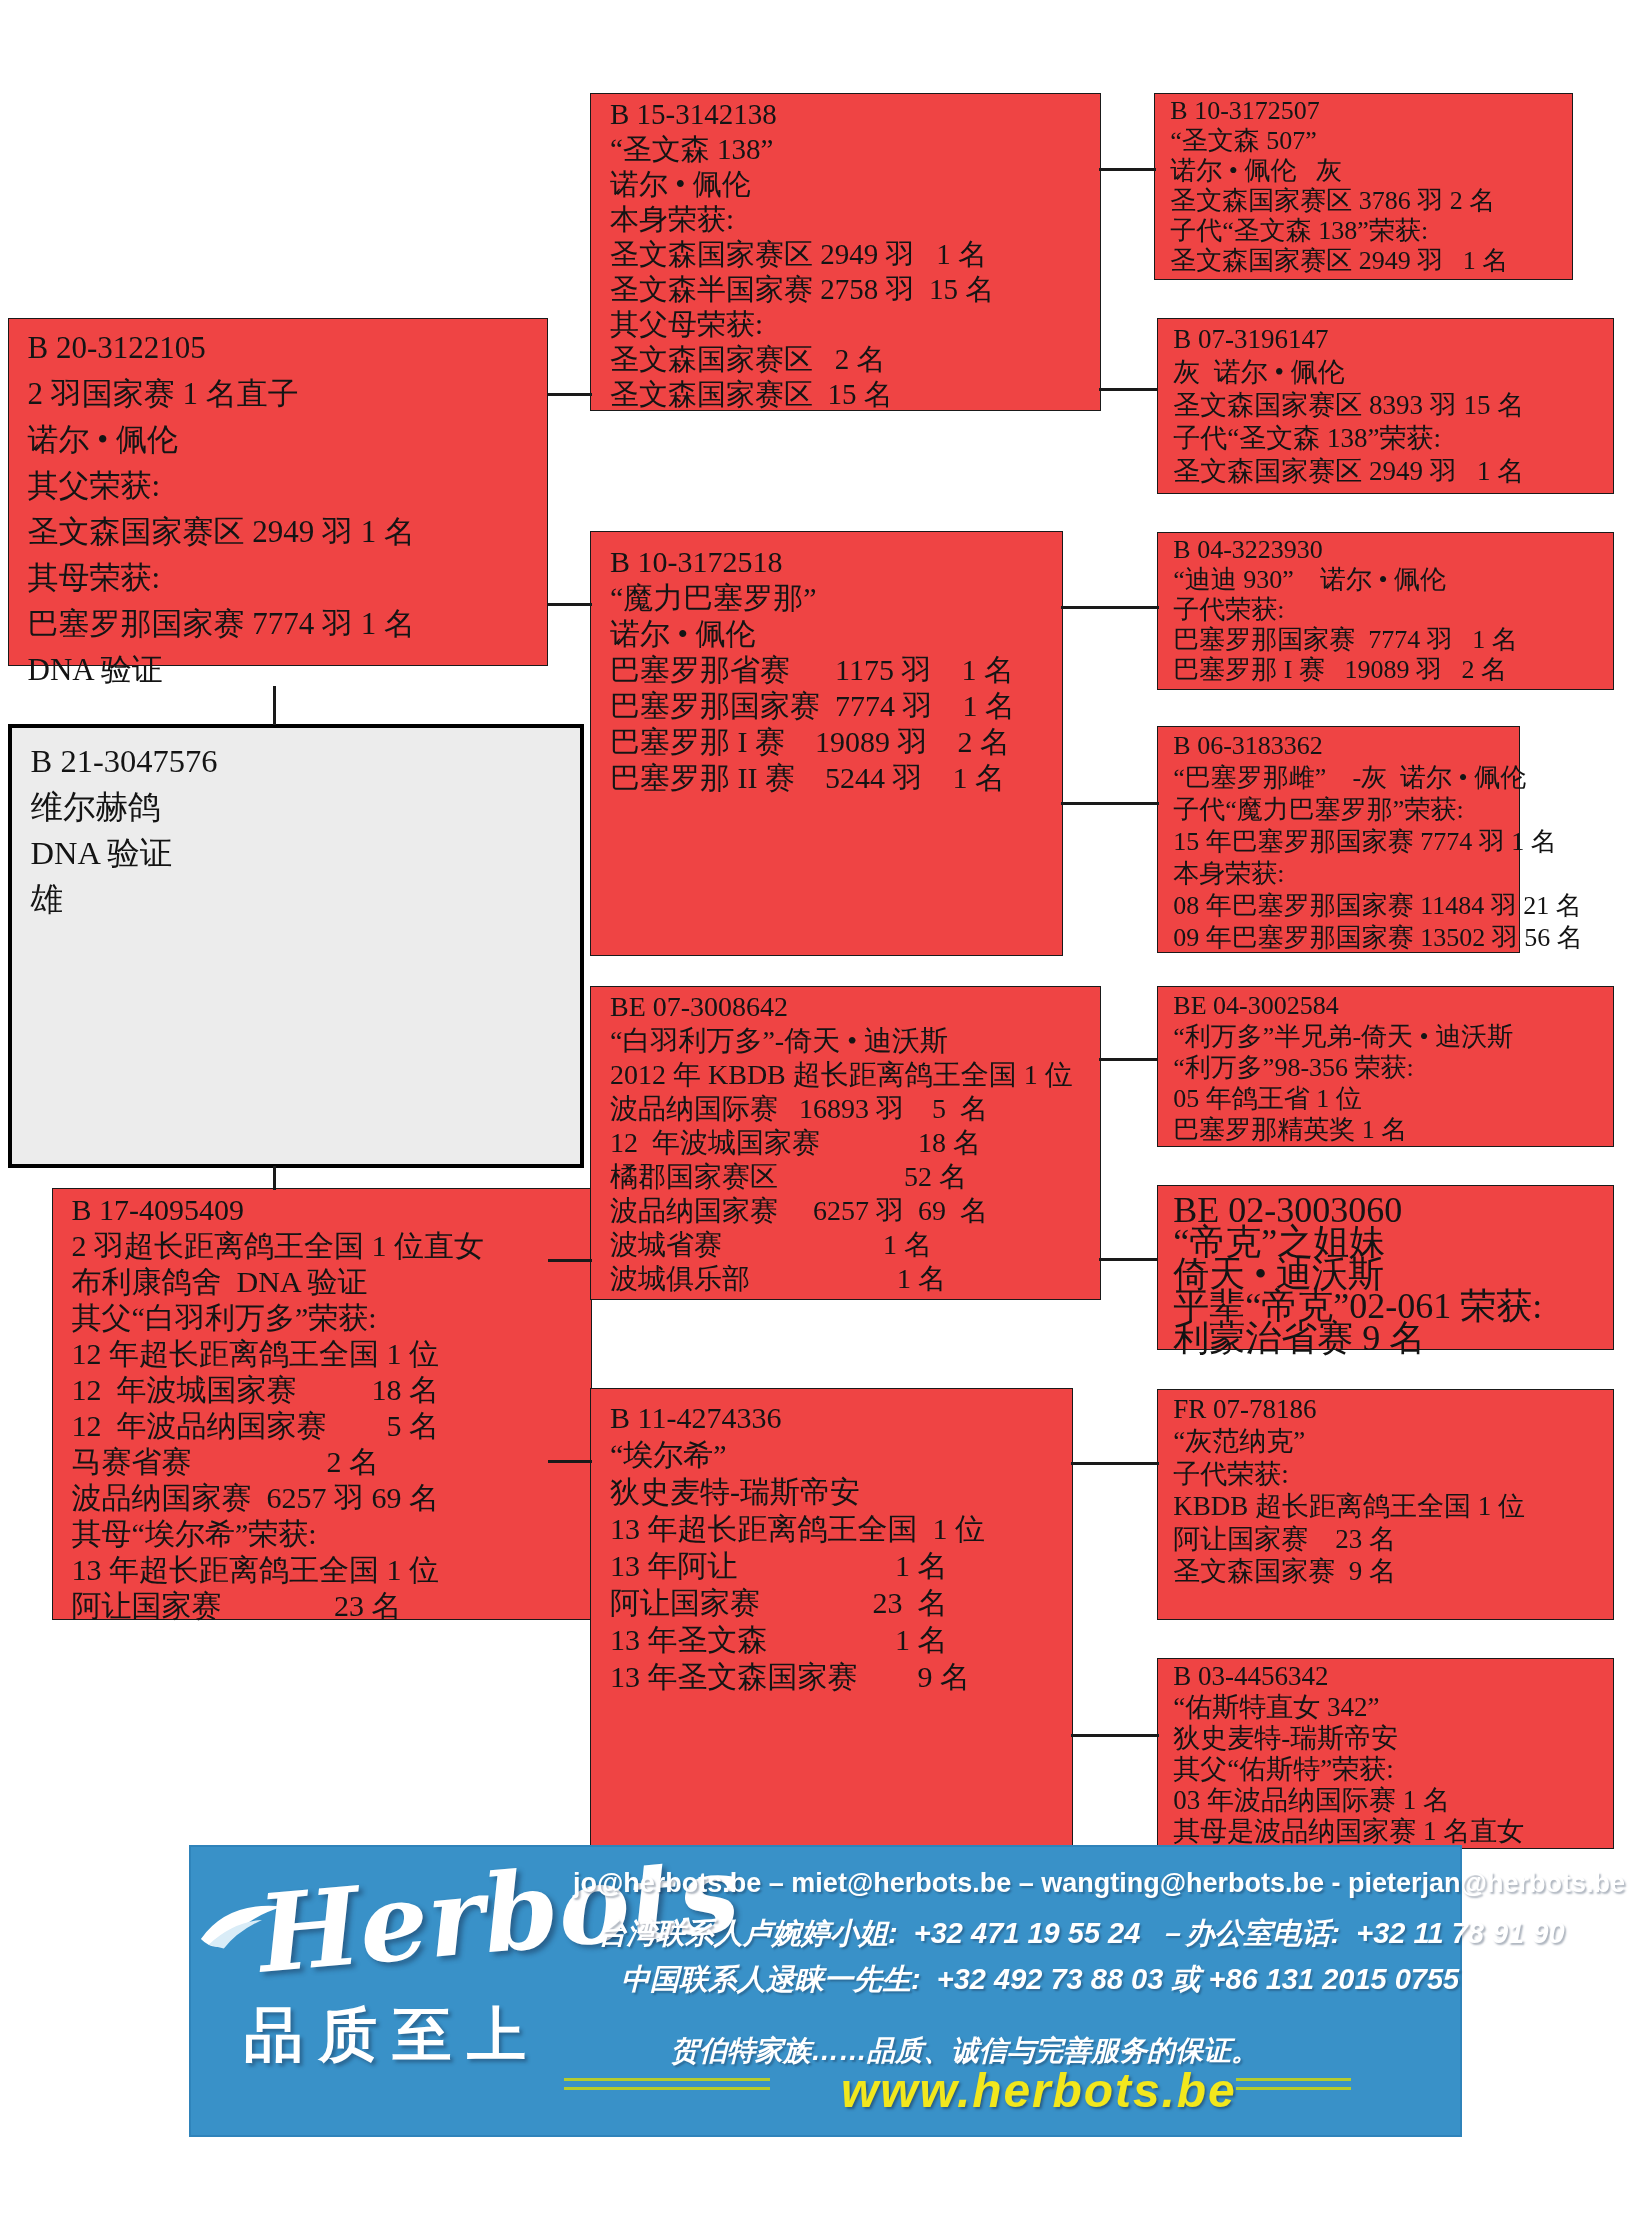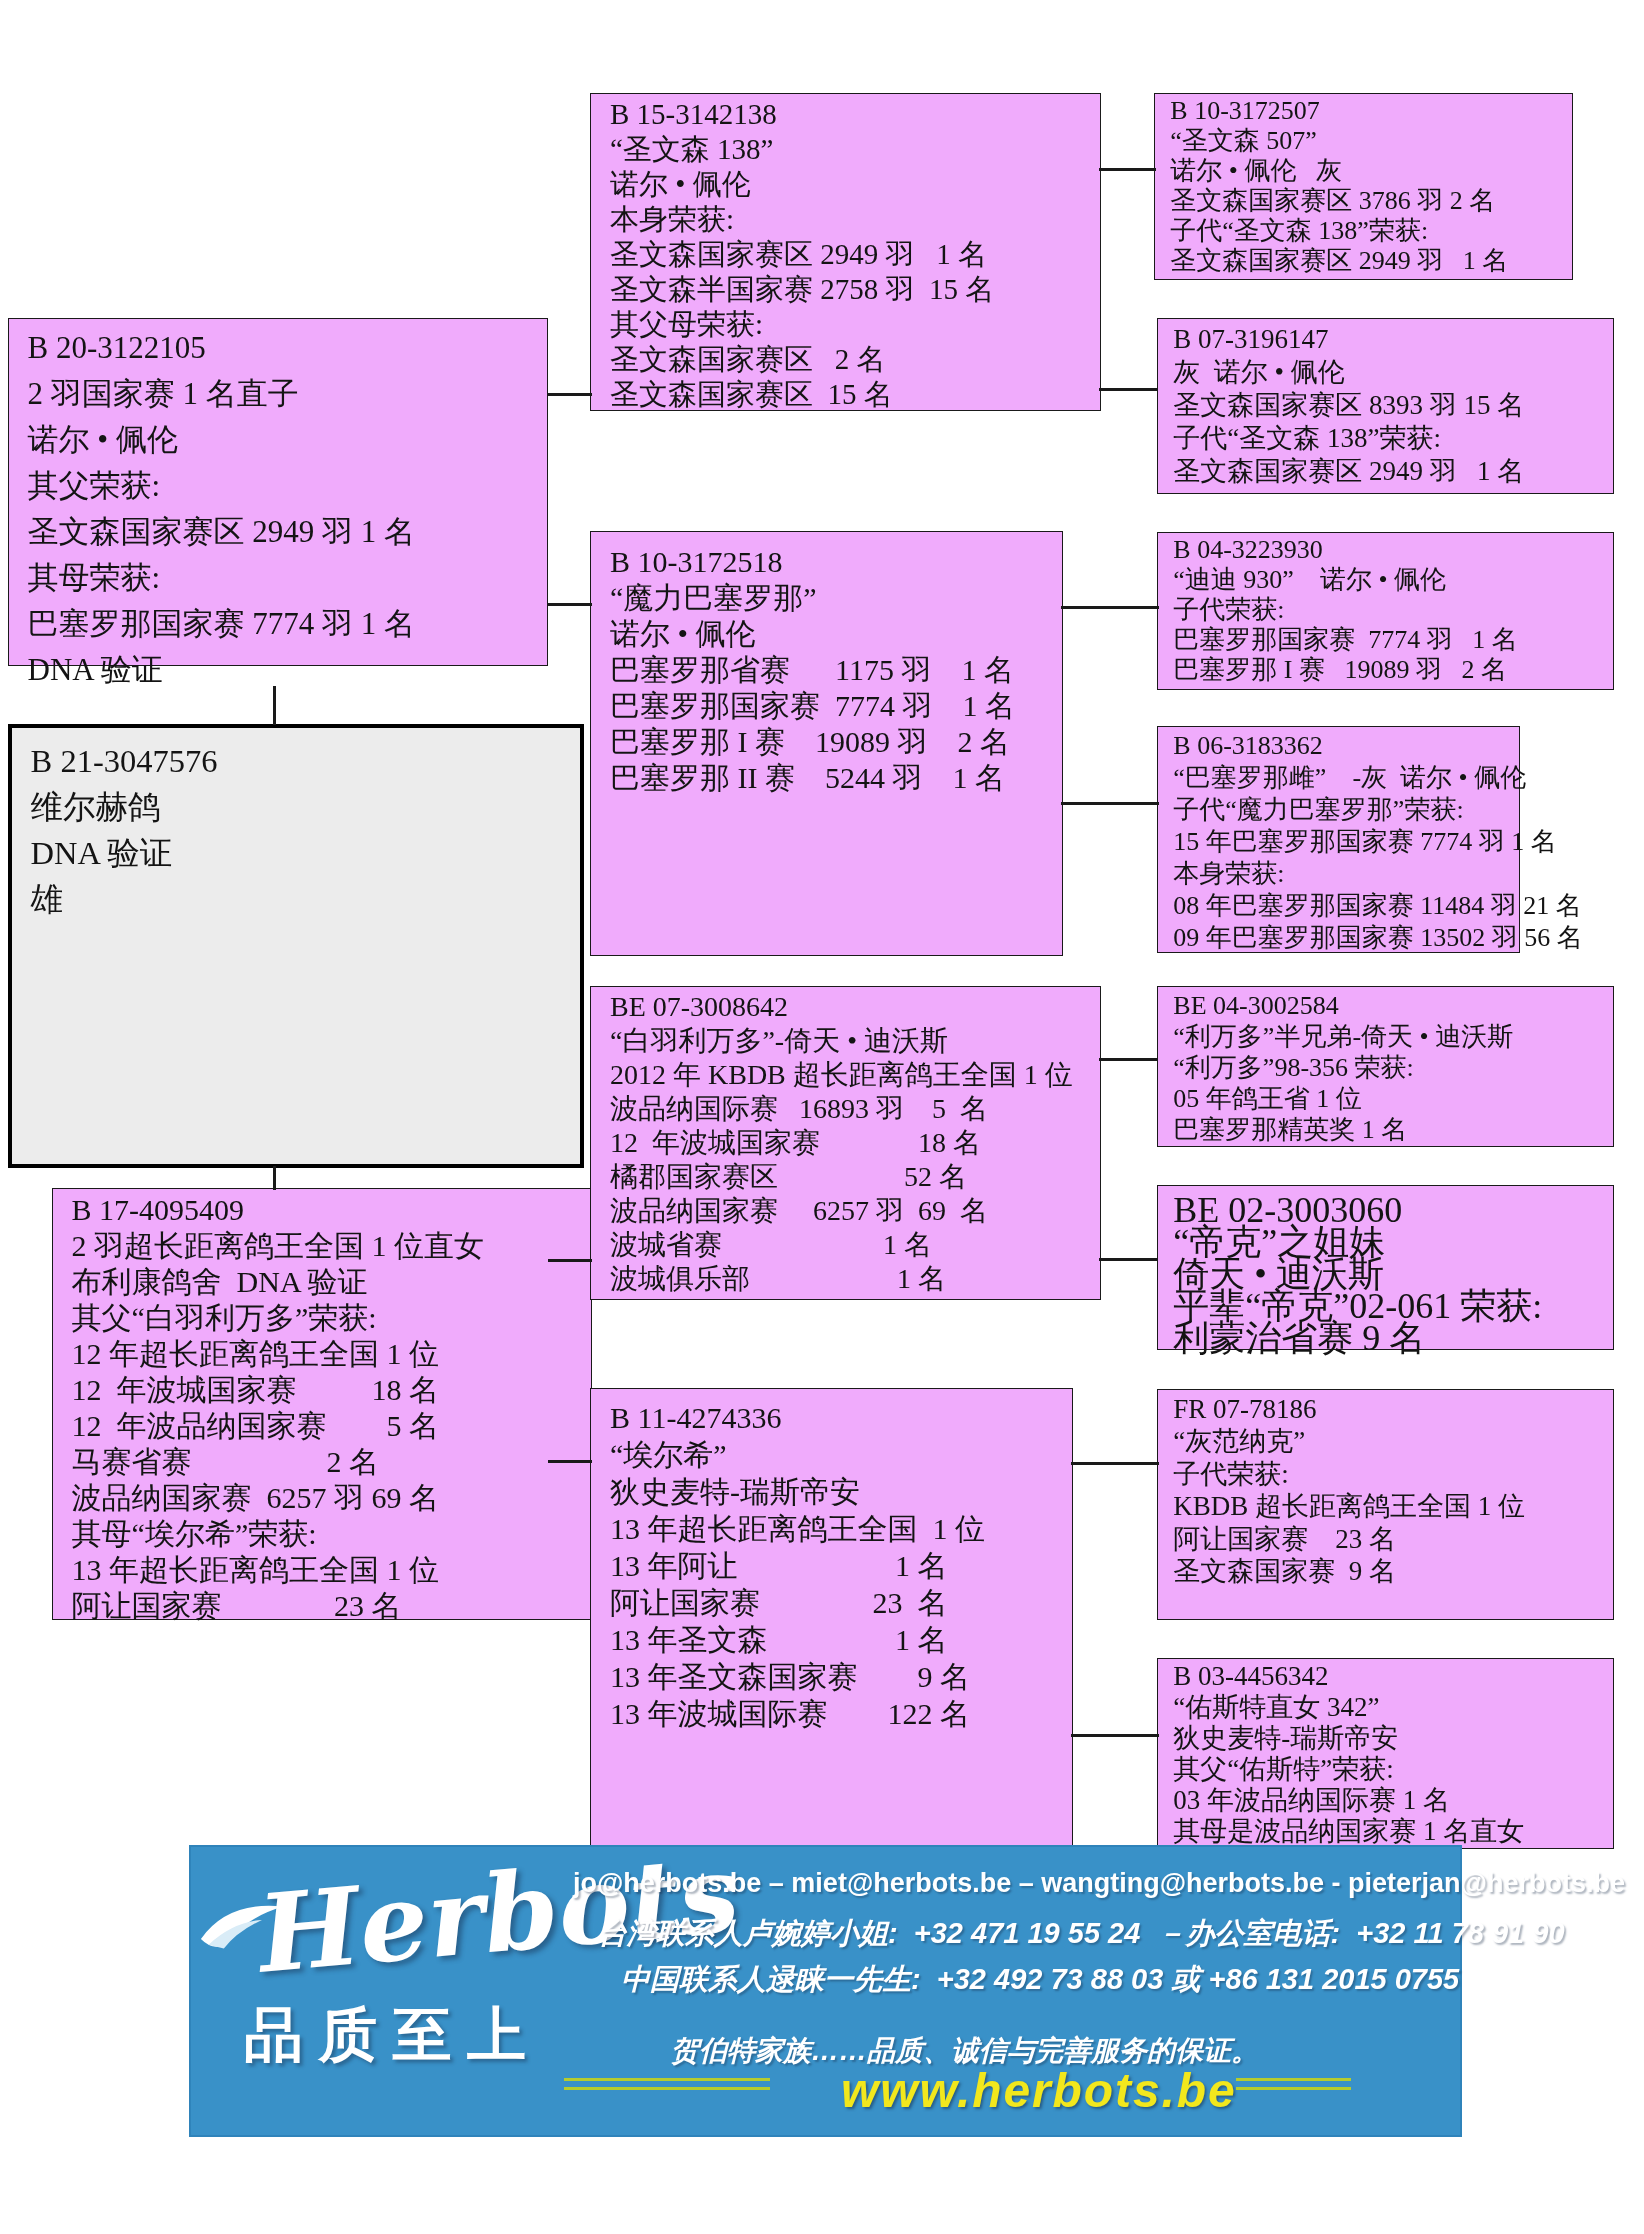--- a/index.html
+++ b/index.html
@@ -2,21 +2,21 @@
 <html><head>
 <meta charset="utf-8">
 <style>
   html,body { margin:0; padding:0; background:#ffffff; }
   .canvas {
     position:relative; width:1644px; height:2235px; background:#fff;
     font-family:"Liberation Serif","DejaVu Serif",serif; color:#141414;
     overflow:hidden;
   }
   .box {
-    position:absolute; border:1.9px solid #1a1a1a; background:#f0abfc;
+    position:absolute; border:1.9px solid #1a1a1a; background:#ef4444;
     box-sizing:border-box; padding:5.7px 7.6px 0 19px;
   }
   .box .line { white-space:pre; }
   .box.subject { border:4.8px solid #000; background:#ececec; padding-top:9.6px; }
   .hline,.vline { position:absolute; background:#1a1a1a; }
   .hline { height:2.9px; } .vline { width:2.9px; }
 
   .banner {
     position:absolute; left:189px; top:1845px; width:1273px; height:292px;
     background:#3991c8; z-index:5; color:#fff;
@@ -146,21 +146,20 @@
   <div class="box" style="left:590px; top:1388px; width:483px; height:560px; font-size:30px; line-height:37px; padding-top:9.6px;">
 
   <div class="line">B 11-4274336</div>
       <div class="line">“埃尔希”</div>
       <div class="line">狄史麦特-瑞斯帝安</div>
       <div class="line">13 年超长距离鸽王全国  1 位</div>
       <div class="line">13 年阿让                     1 名</div>
       <div class="line">阿让国家赛               23  名</div>
       <div class="line">13 年圣文森                 1 名</div>
       <div class="line">13 年圣文森国家赛        9 名</div>
-      <div class="line">13 年波城国际赛        122 名</div>
     </div>
 
   <div class="box" style="left:1154px; top:93px; width:419px; height:187px; font-size:26px; line-height:30px; padding-top:1.9px; padding-left:15.3px;">
 
   <div class="line">B 10-3172507</div>
       <div class="line">“圣文森 507”</div>
       <div class="line">诺尔 • 佩伦   灰</div>
       <div class="line">圣文森国家赛区 3786 羽 2 名</div>
       <div class="line">子代“圣文森 138”荣获:</div>
       <div class="line">圣文森国家赛区 2949 羽   1 名</div>

